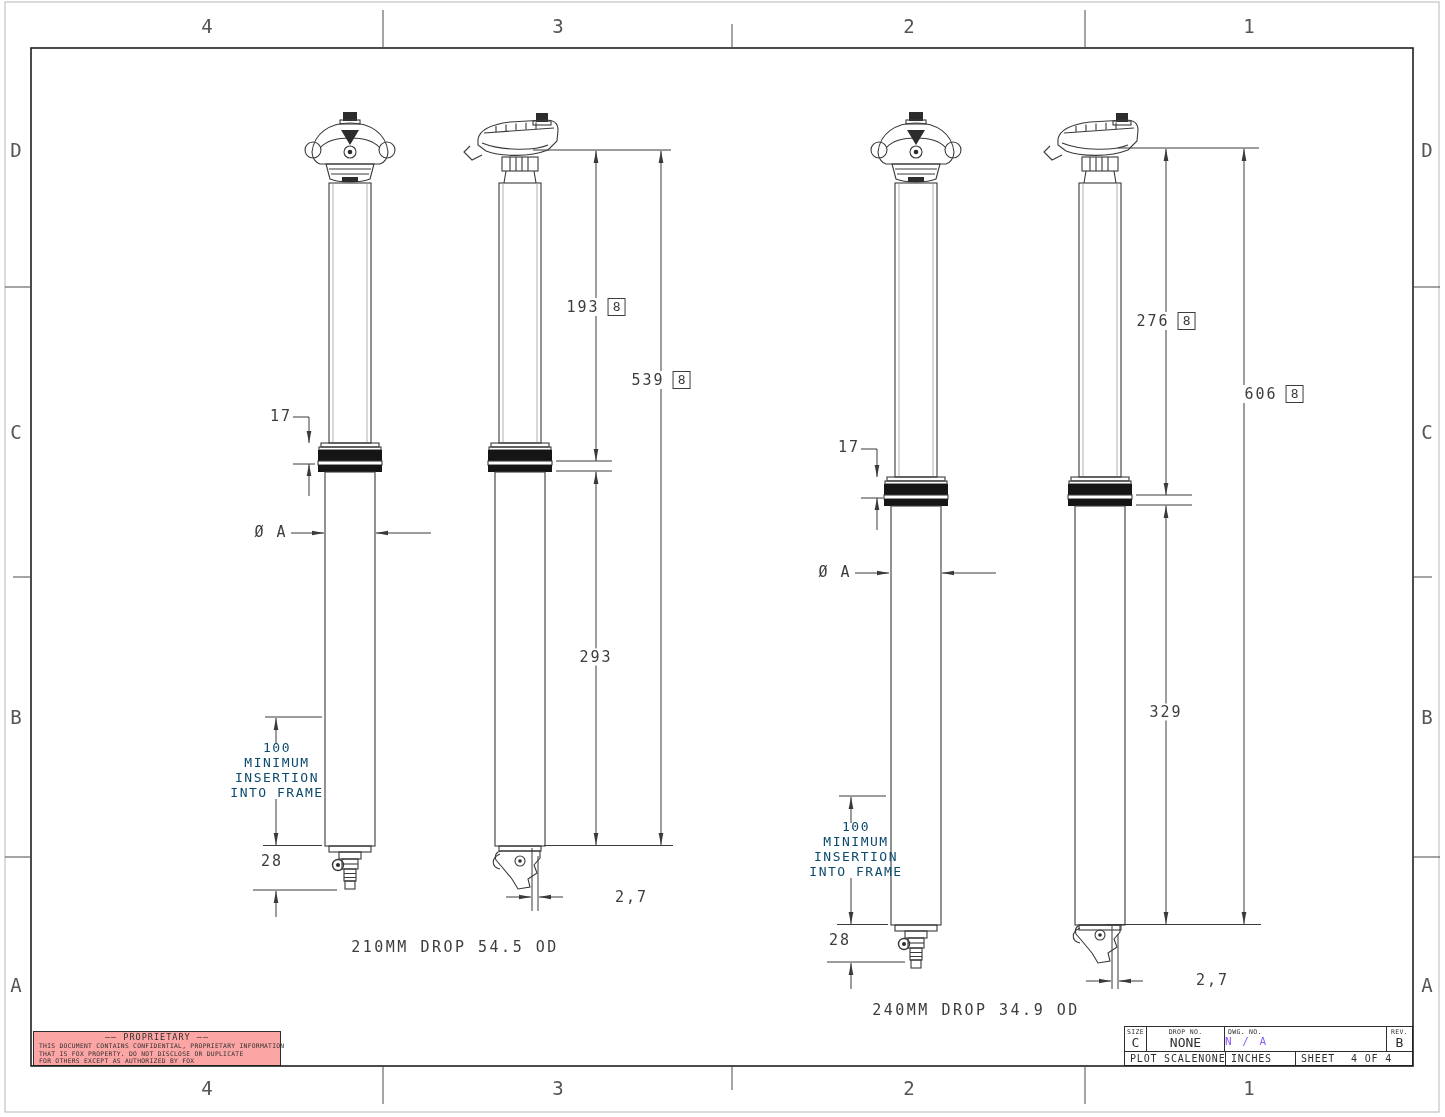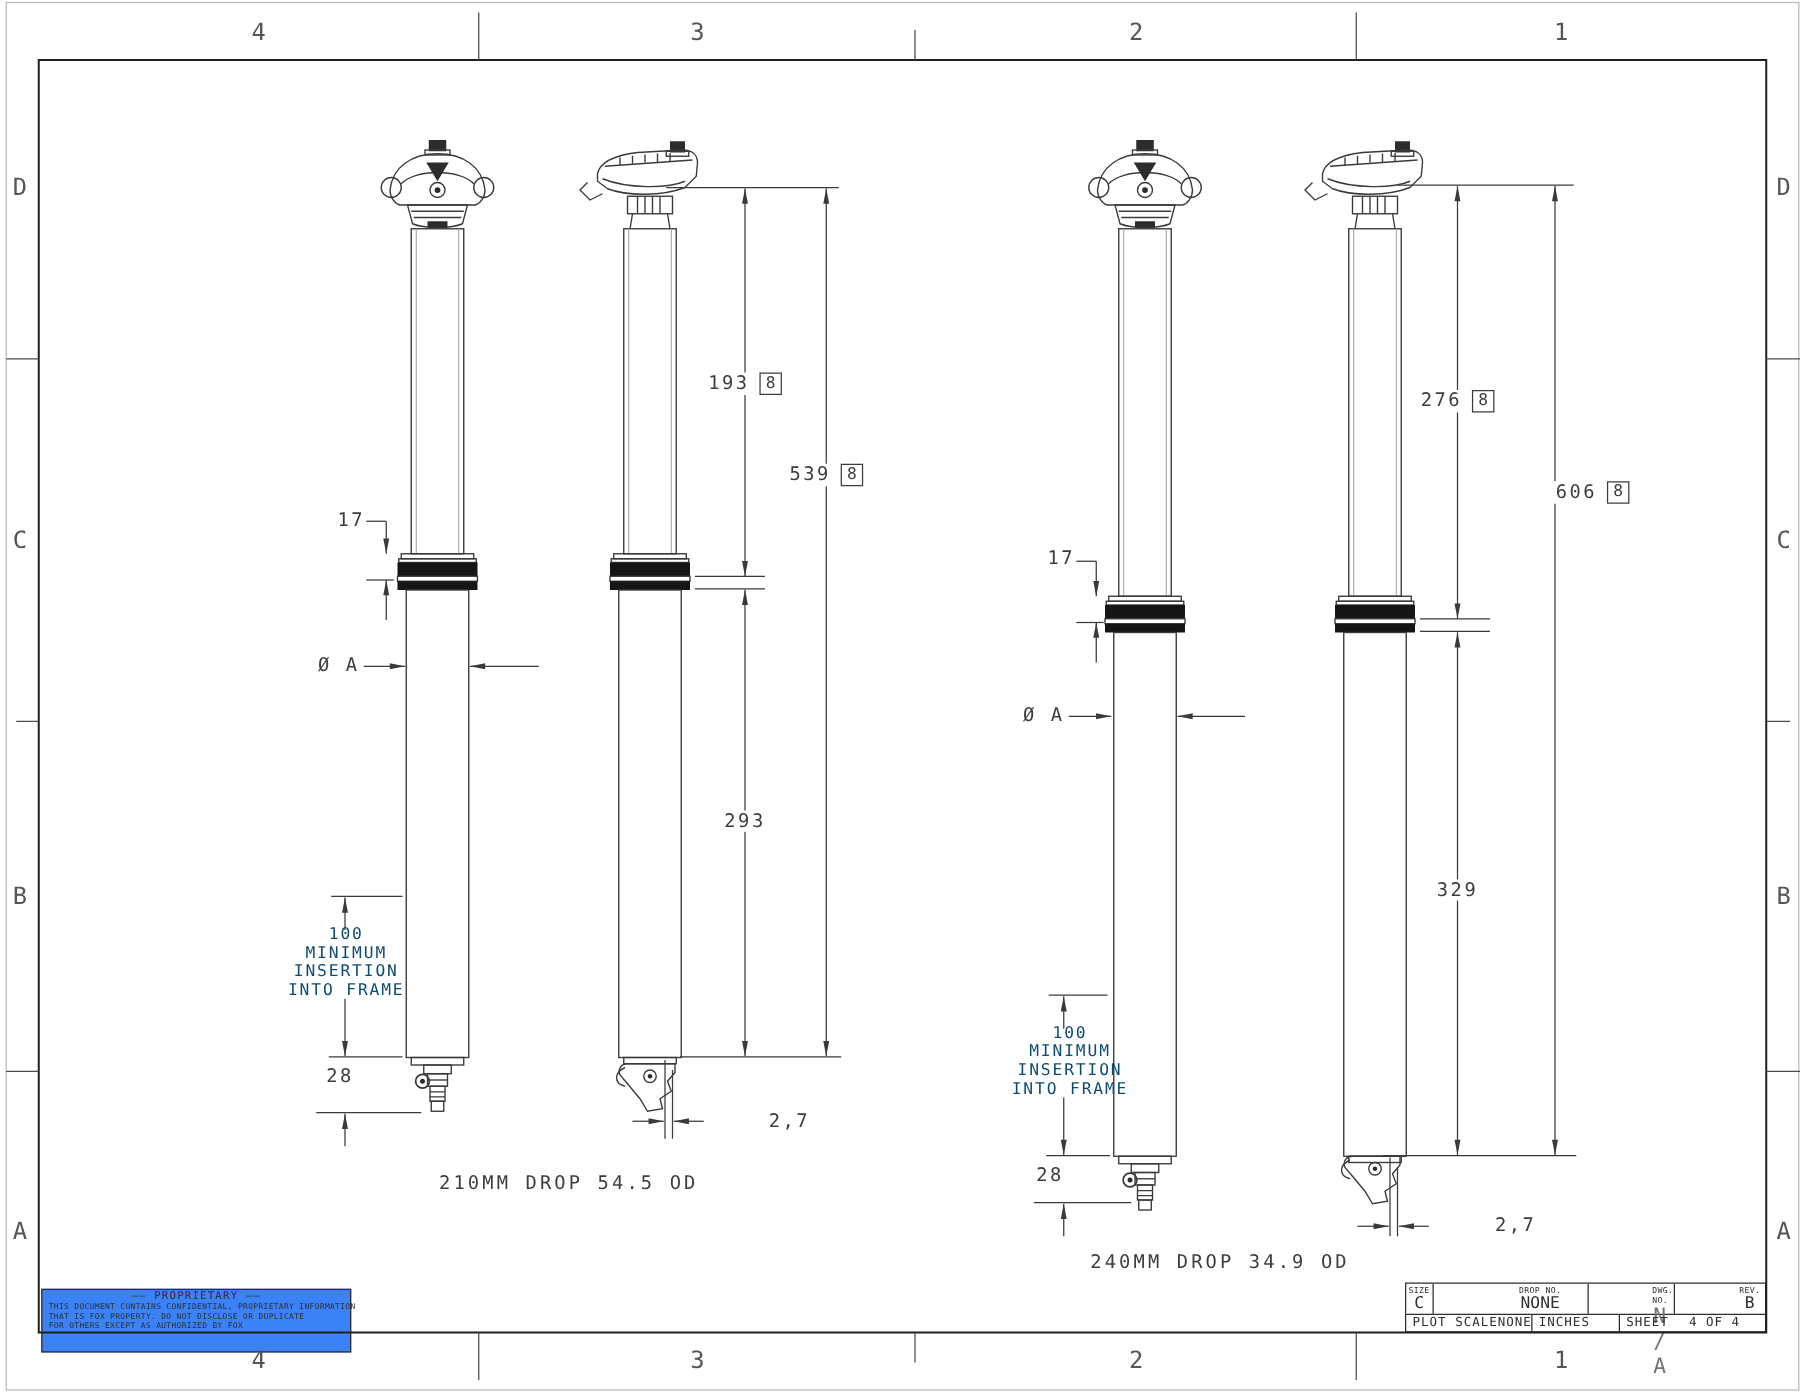--- a/index.html
+++ b/index.html
@@ -13,33 +13,33 @@
   .t.la{transform:translate(0,-50%);margin-left:48px;}
   .flagbox{display:inline-block;border:1.3px solid #3d3d3d;padding:0 4px;margin-left:8px;
      font-size:13px;line-height:16px;letter-spacing:0;vertical-align:1px;}
   .ins{position:absolute;transform:translate(-50%,-50%);text-align:center;font-size:13px;
      letter-spacing:1.5px;line-height:15px;color:#0c4a6e;white-space:nowrap;}
   .zone{position:absolute;transform:translate(-50%,-50%);font-size:19px;color:#555;}
   .cap{font-size:15px;letter-spacing:2.5px;}
   
   #tb{position:absolute;left:1124px;top:1026px;width:289px;height:40px;border:1.5px solid #2e2e2e;
       box-sizing:border-box;display:flex;flex-direction:column;background:#fff;}
-  #tb .row1{display:flex;height:24px;border-bottom:1px solid #2e2e2e;gap:48px;}
+  #tb .row1{display:flex;height:24px;border-bottom:1px solid #2e2e2e;}
   #tb .row2{display:flex;flex:1;}
   #tb .cell{position:relative;border-right:1px solid #2e2e2e;box-sizing:border-box;}
   #tb .cell:last-child{border-right:none;}
   .lbl{display:block;font-size:6.5px;letter-spacing:.3px;text-align:center;padding-top:1px;color:#2e2e2e;}
   .val{display:block;font-size:13px;text-align:center;line-height:13px;color:#2e2e2e;}
-  .dwgval{display:block;font-size:17px;letter-spacing:2px;text-align:center;margin-top:-1px;color:#737373;}
+  .dwgval{display:block;font-size:11px;letter-spacing:2px;text-align:left;margin-top:-1px;color:#8b5cf6;}
   #tb .row2 .cell{display:flex;align-items:center;font-size:10px;letter-spacing:.8px;
       padding-left:5px;color:#2e2e2e;white-space:nowrap;}
   #tb .row2 .gap{display:inline-block;width:16px;}
   
-  #prop{position:absolute;left:33px;top:1031px;width:248px;height:51px;border:1.2px solid #2e2e2e;
-      box-sizing:border-box;background:#3b82f6;color:#2e2e2e;}
+  #prop{position:absolute;left:33px;top:1031px;width:248px;height:35px;border:1.2px solid #2e2e2e;
+      box-sizing:border-box;background:#fca5a5;color:#2e2e2e;}
   .prop-title{text-align:center;font-size:8.5px;letter-spacing:1px;line-height:10px;}
   .prop-line{font-size:6.3px;letter-spacing:.3px;line-height:7.6px;padding-left:5px;white-space:nowrap;}
 </style>
 </head>
 <body>
 
 <div id="sheet">
 
 <svg id="cad" width="1445" height="1117" viewBox="0 0 1445 1117">
   <defs>

